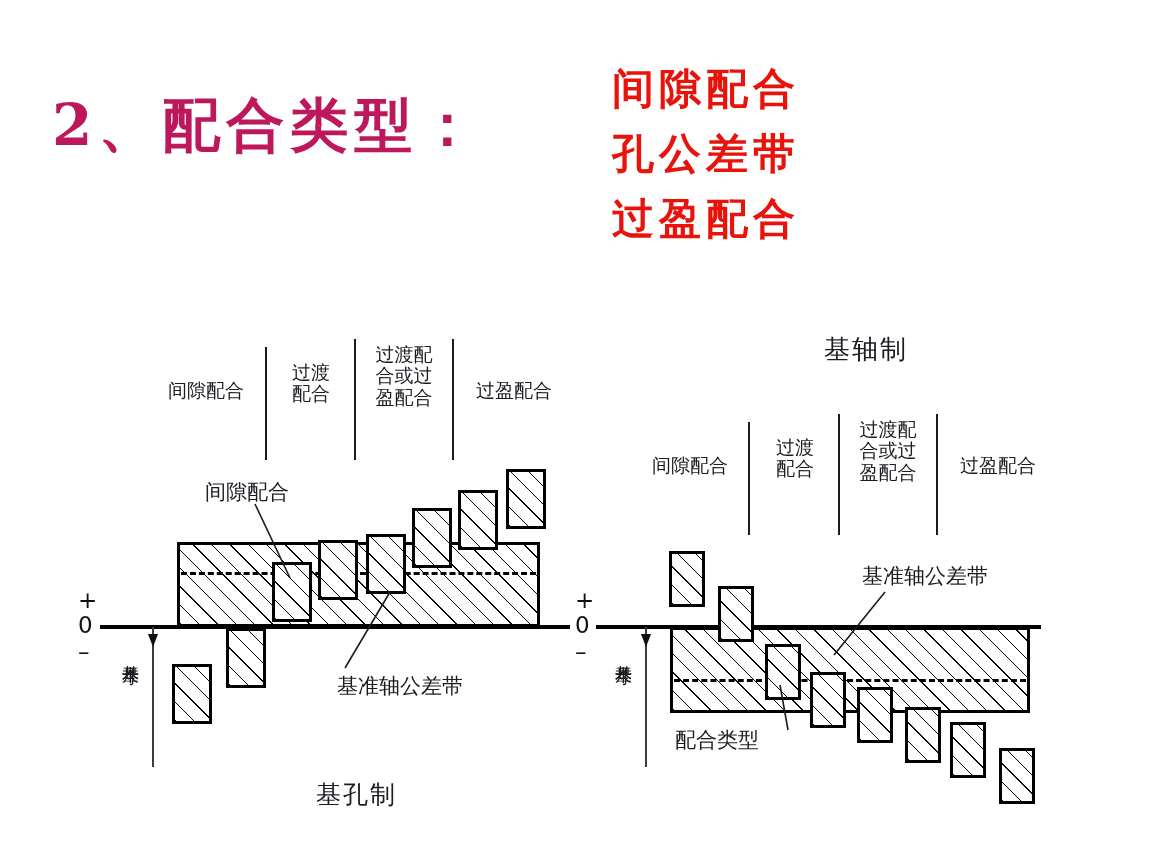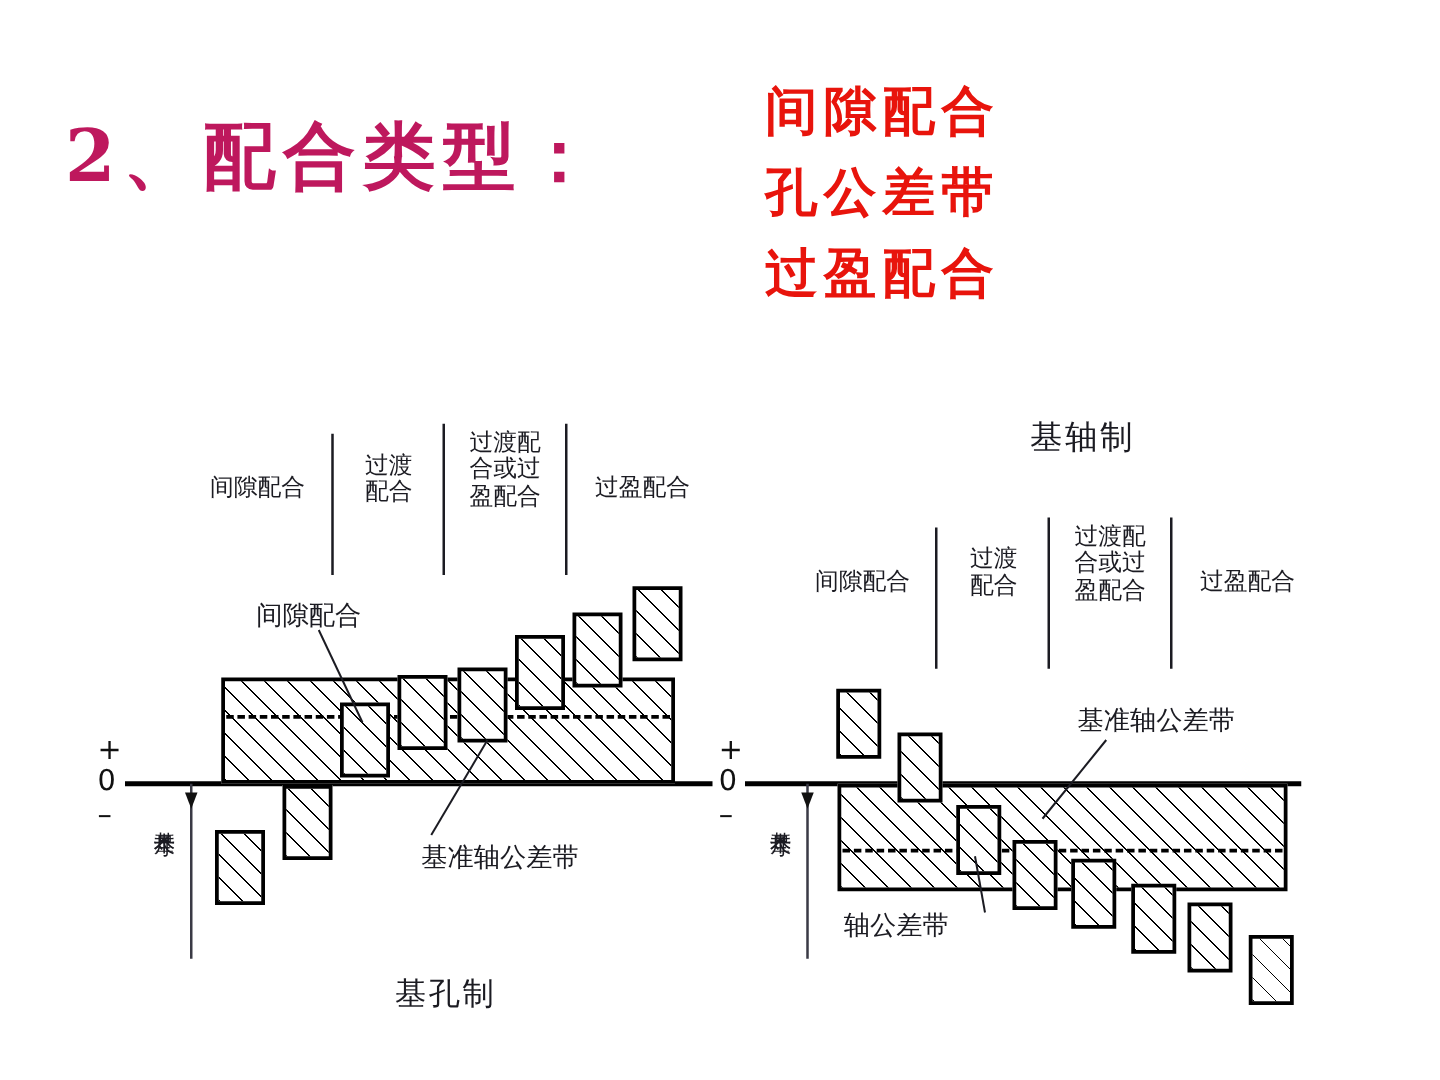--- a/index.html
+++ b/index.html
@@ -204,19 +204,19 @@
 
     <div class="vert-axis" style="left:645px;top:627px;height:140px;"></div>
     <div class="arrowhead" style="left:641px;top:634px;transform:rotate(180deg);"></div>
     <div class="vlabel" style="left:613px;top:652px;">基本尺寸</div>
 
     <div class="callout" style="left:862px;top:562px;">基准轴公差带</div>
     <svg class="leader" style="left:0;top:0;width:1152px;height:864px;">
       <line x1="885" y1="592" x2="834" y2="655" stroke="#1b1b22" stroke-width="1.6"></line>
     </svg>
 
-    <div class="callout" style="left:675px;top:726px;">轴公差带</div>
+    <div class="callout" style="left:675px;top:726px;">配合类型</div>
     <svg class="leader" style="left:0;top:0;width:1152px;height:864px;">
       <line x1="780" y1="685" x2="788" y2="730" stroke="#1b1b22" stroke-width="1.6"></line>
     </svg>
   </div>
 
 </div>
 
 </body></html>

